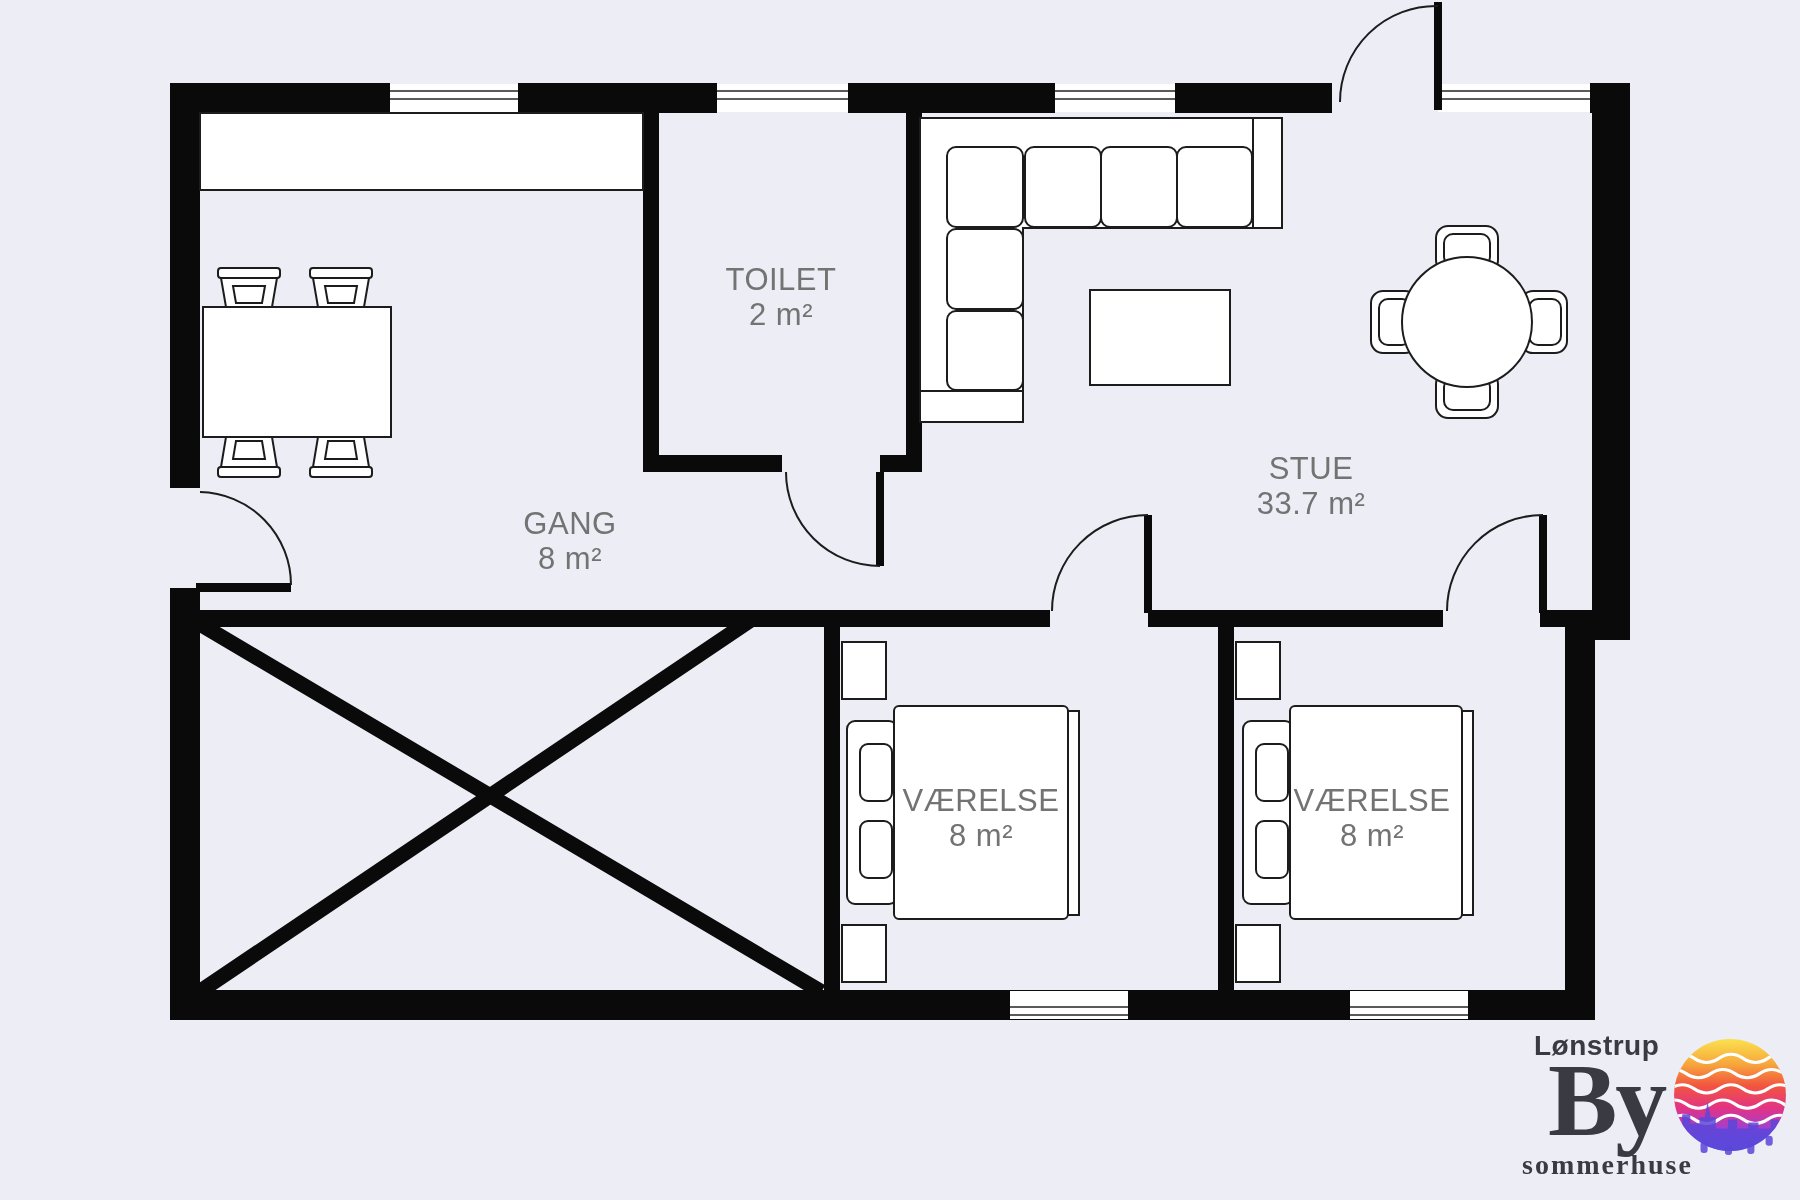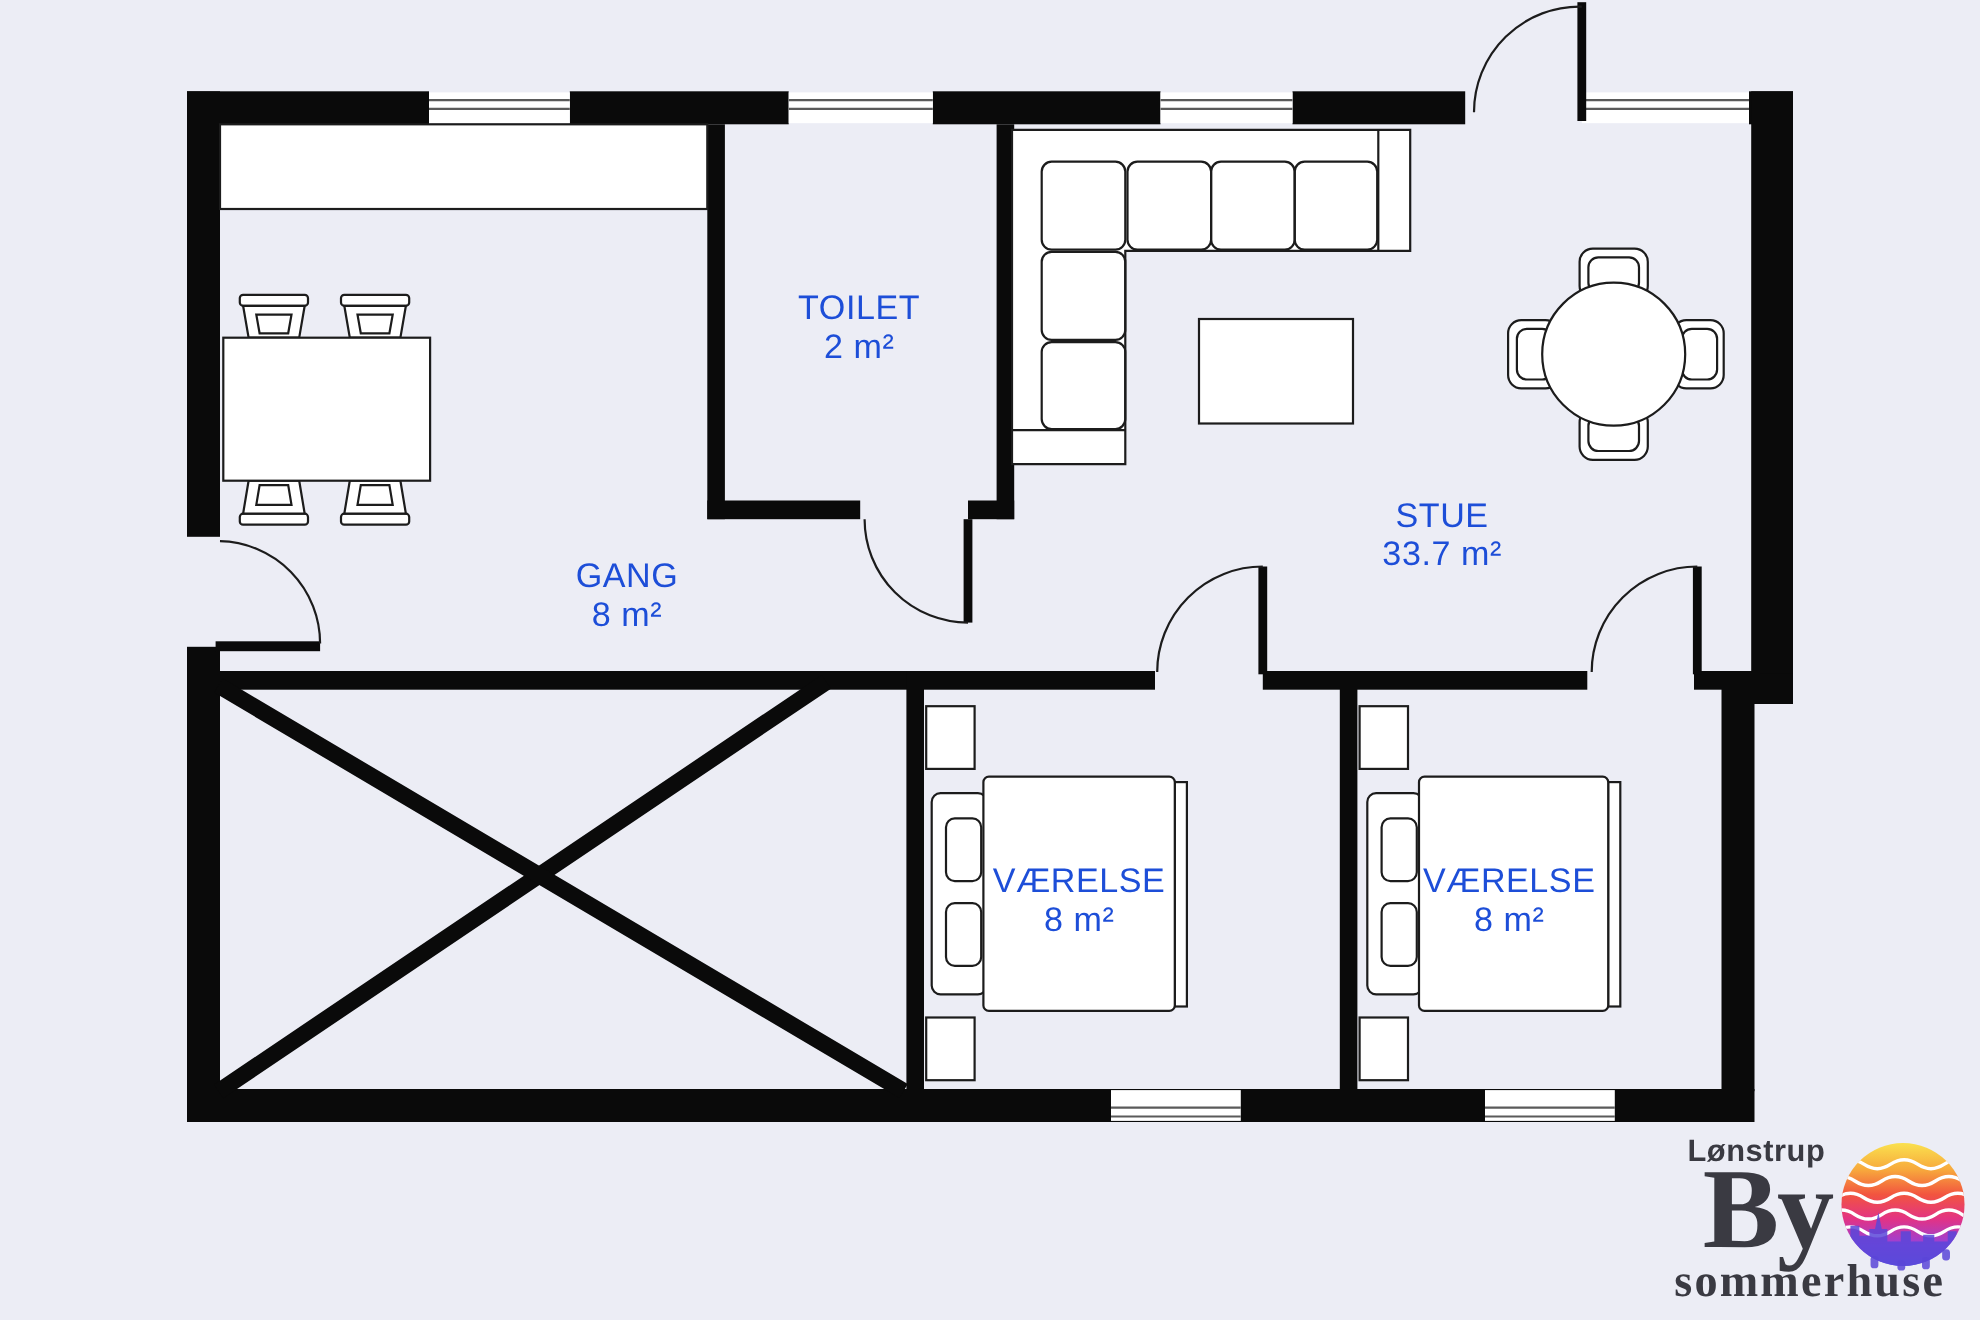--- a/index.html
+++ b/index.html
@@ -4,38 +4,38 @@
 <style>
   html,body { margin:0; padding:0; }
   .stage {
     position:relative; width:1800px; height:1200px;
     background:#ECEDF5; overflow:hidden;
     font-family:"Liberation Sans", sans-serif;
   }
   .plan-svg { position:absolute; left:0; top:0; width:1800px; height:1200px; }
   .room-label {
     position:absolute; transform:translate(-50%,-50%);
-    text-align:center; color:#1d4ed8; line-height:35px;
+    text-align:center; color:#737373; line-height:35px;
     font-size:31px; letter-spacing:0.5px; white-space:nowrap;
   }
   .room-label .rname, .room-label .rarea { display:block; }
   .logo { position:absolute; left:1520px; top:1028px; width:274px; height:164px; color:#3A3A42; }
   .logo-town {
     position:absolute; left:14px; top:2px;
     font-weight:bold; font-size:28px; letter-spacing:0.5px;
   }
   .logo-by {
     position:absolute; left:4px; top:26px;
     font-family:"Liberation Serif", serif; font-weight:bold;
     font-size:104px; line-height:92px; letter-spacing:-2px;margin-left:24px;
   }
   .logo-sub {
     position:absolute; left:2px; top:114px;
     font-family:"Liberation Serif", serif; font-weight:bold;
-    font-size:42px; letter-spacing:2px; line-height:46px; white-space:nowrap;
+    font-size:28px; letter-spacing:2px; line-height:46px; white-space:nowrap;
   }
   .logo-sun { position:absolute; right:4px; top:8px; width:120px; height:120px; }
 </style>
 </head>
 <body>
 
 <div class="stage">
 
   <svg class="plan-svg" viewBox="0 0 1800 1200">
 

